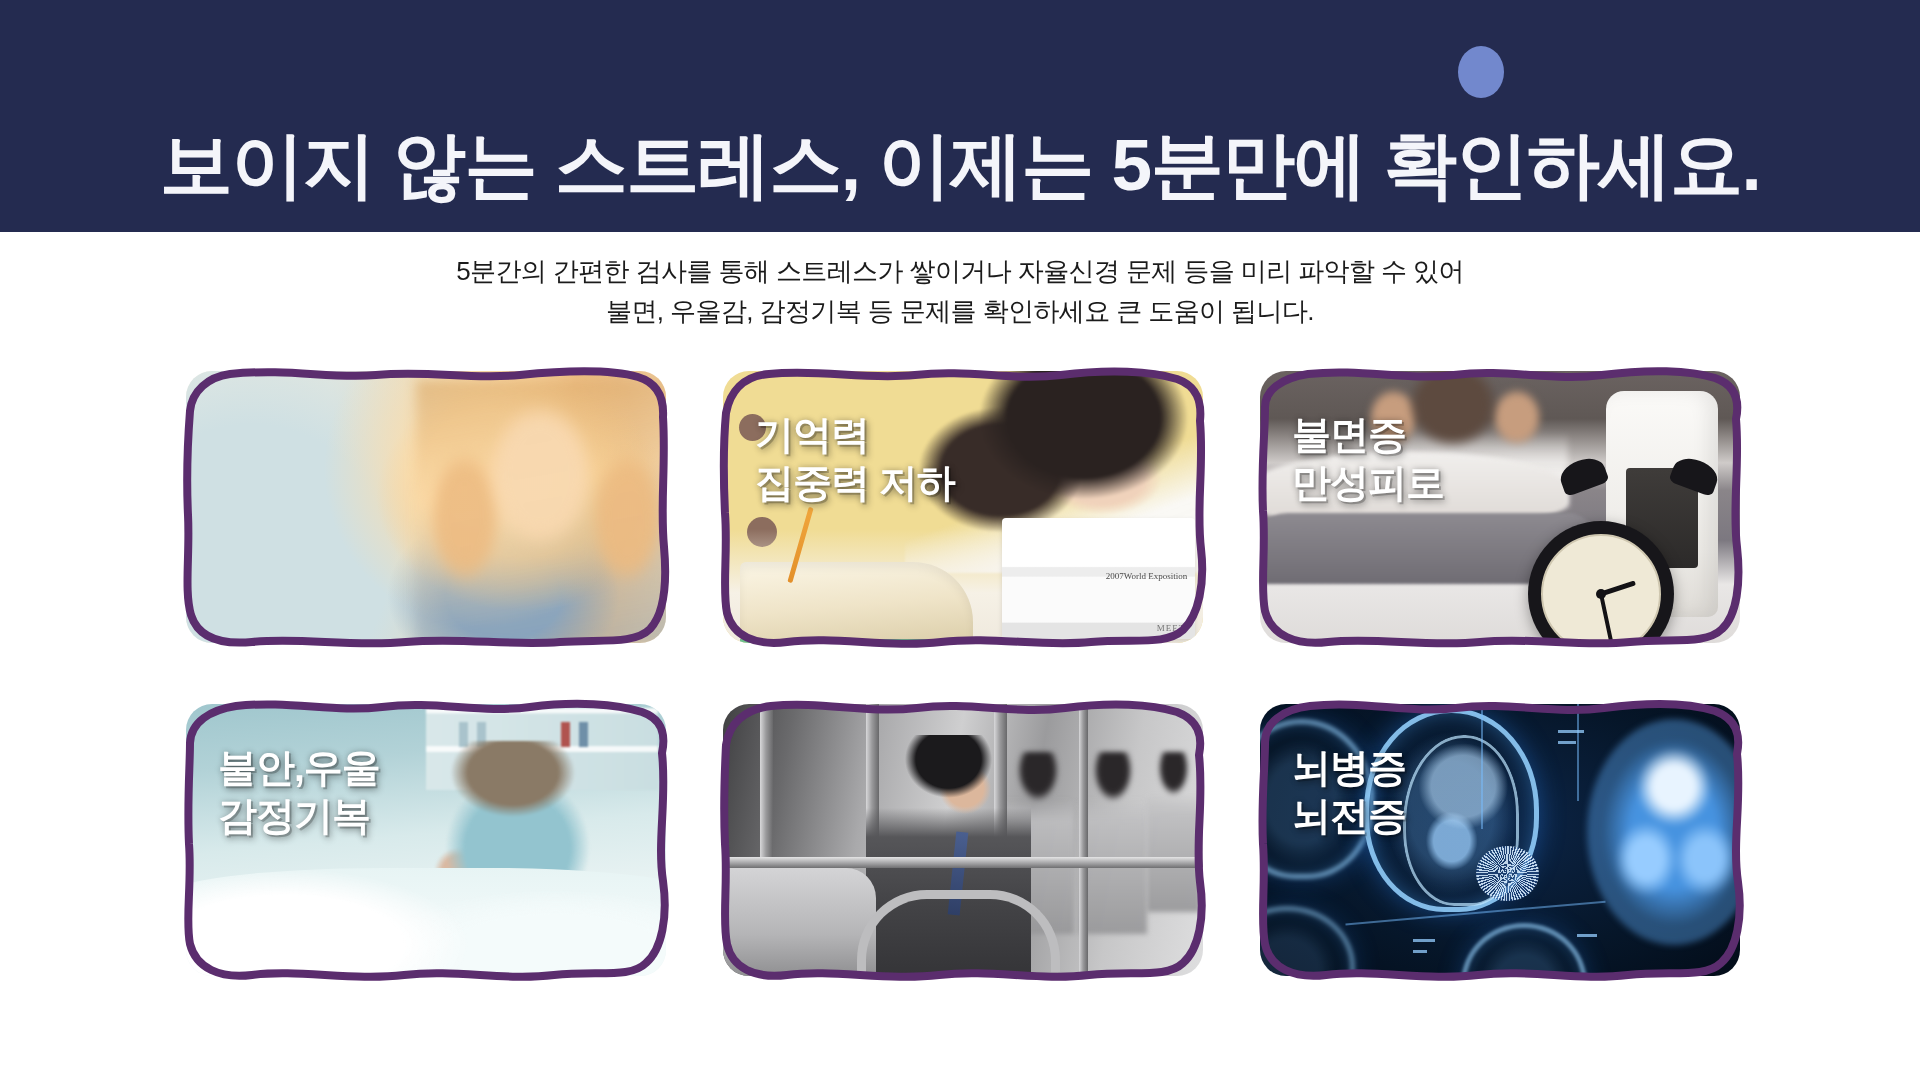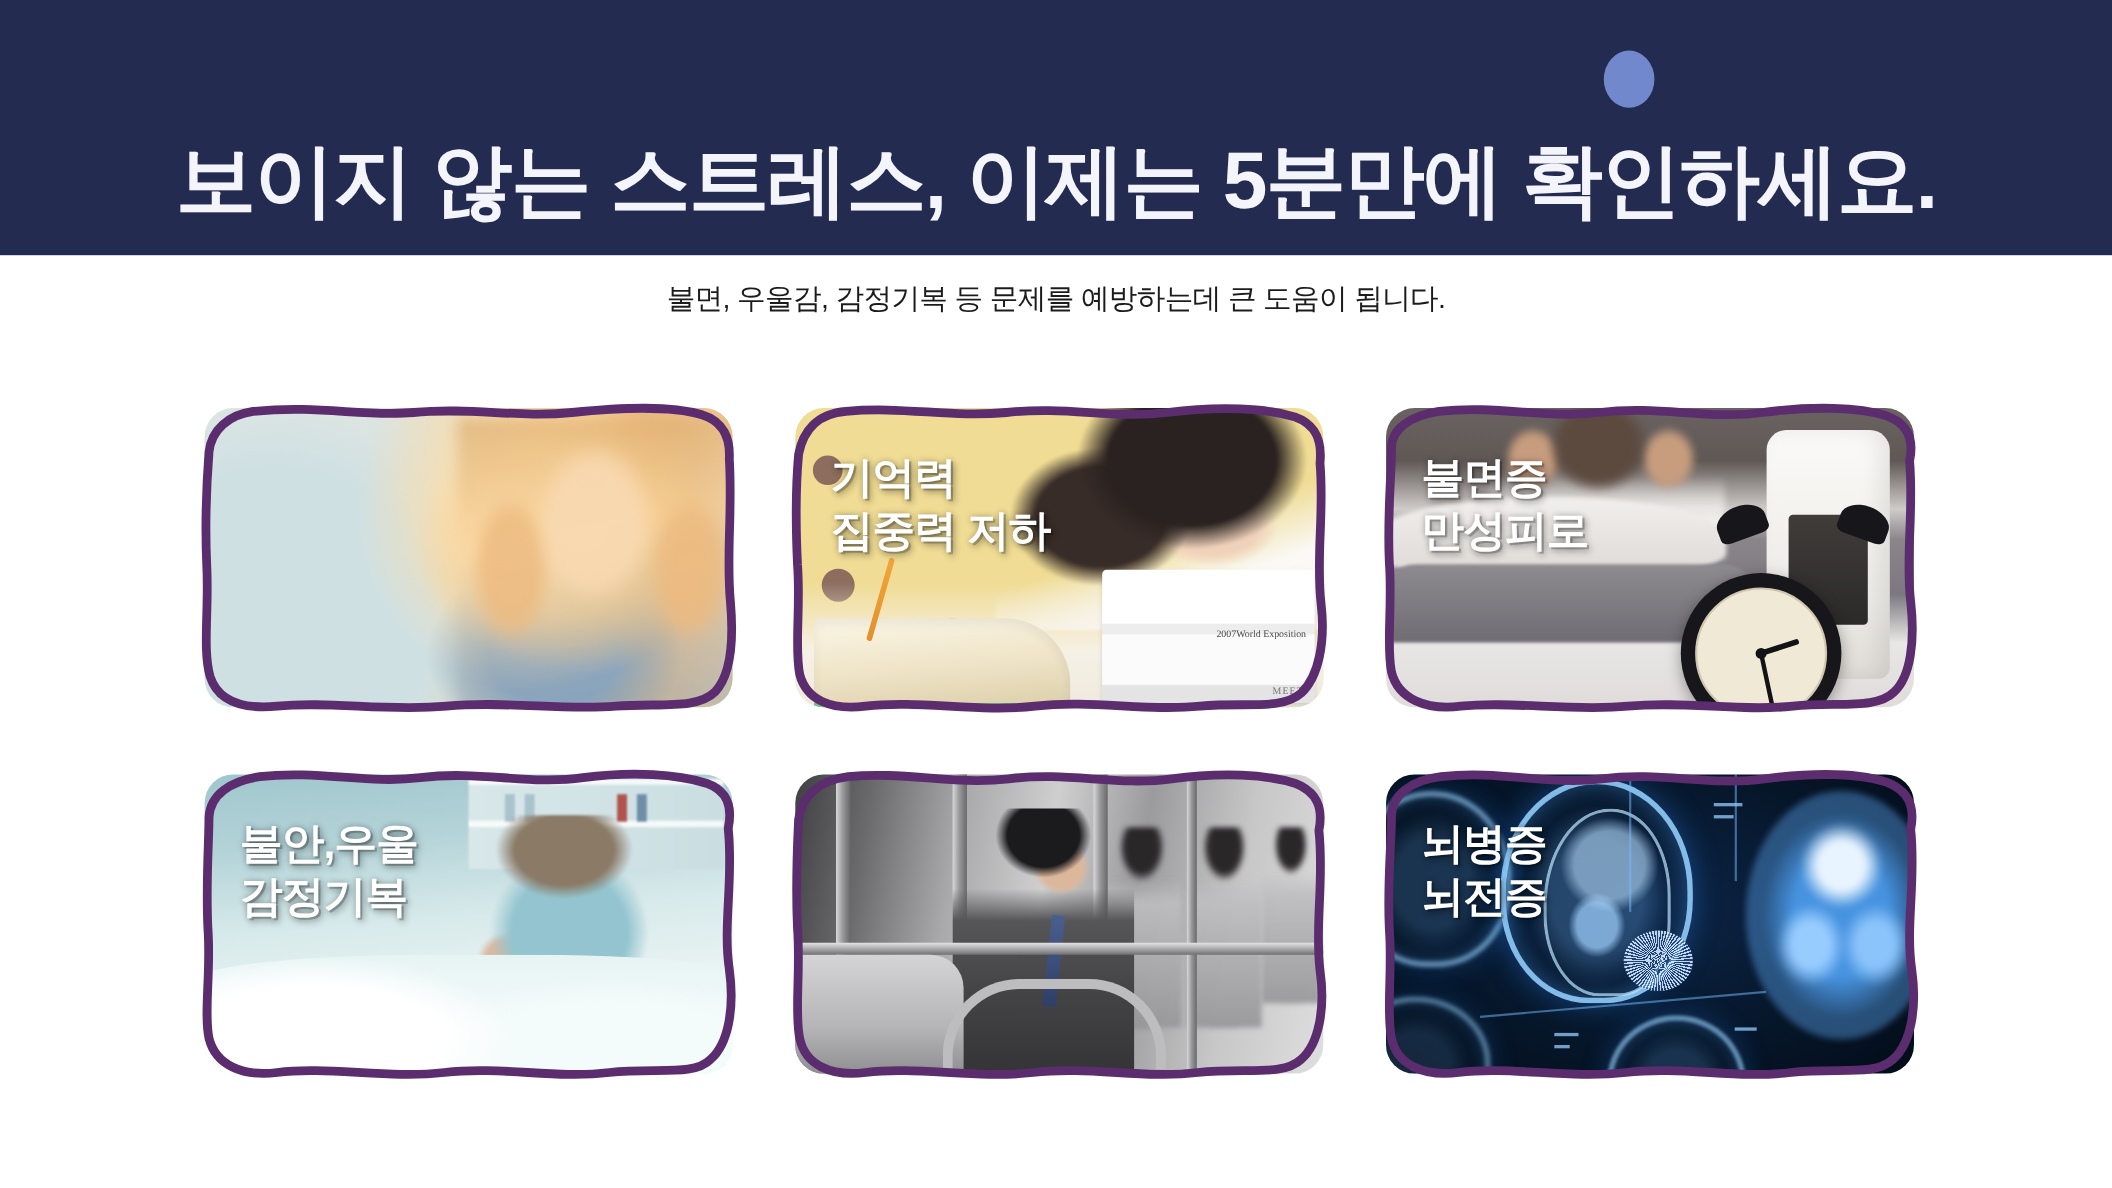--- a/index.html
+++ b/index.html
@@ -511,21 +511,22 @@
 <body>
 
 <div class="page">
 
   <div class="header-band">
     <div class="accent-dot"></div>
     <h1 class="page-title">보이지 않는 스트레스, 이제는 5분만에 확인하세요.</h1>
   </div>
 
   <div class="subtitle">
-    <span>불면, 우울감, 감정기복 등 문제를 예방하는데 큰 도움이 됩니다.</span>
+    <span>5분간의 간편한 검사를 통해 스트레스가 쌓이거나 자율신경 문제 등을 미리 파악할 수 있어</span>
+    <span>불면, 우울감, 감정기복 등 문제를 확인하세요 큰 도움이 됩니다.</span>
   </div>
 
   <div class="card-grid">
 
     <div class="card">
       <div class="card-media">
         <div class="card-scene scene-stress"></div>
       </div>
       <div class="card-frame">
         <svg viewBox="0 0 492 284" preserveAspectRatio="none" aria-hidden="true">

